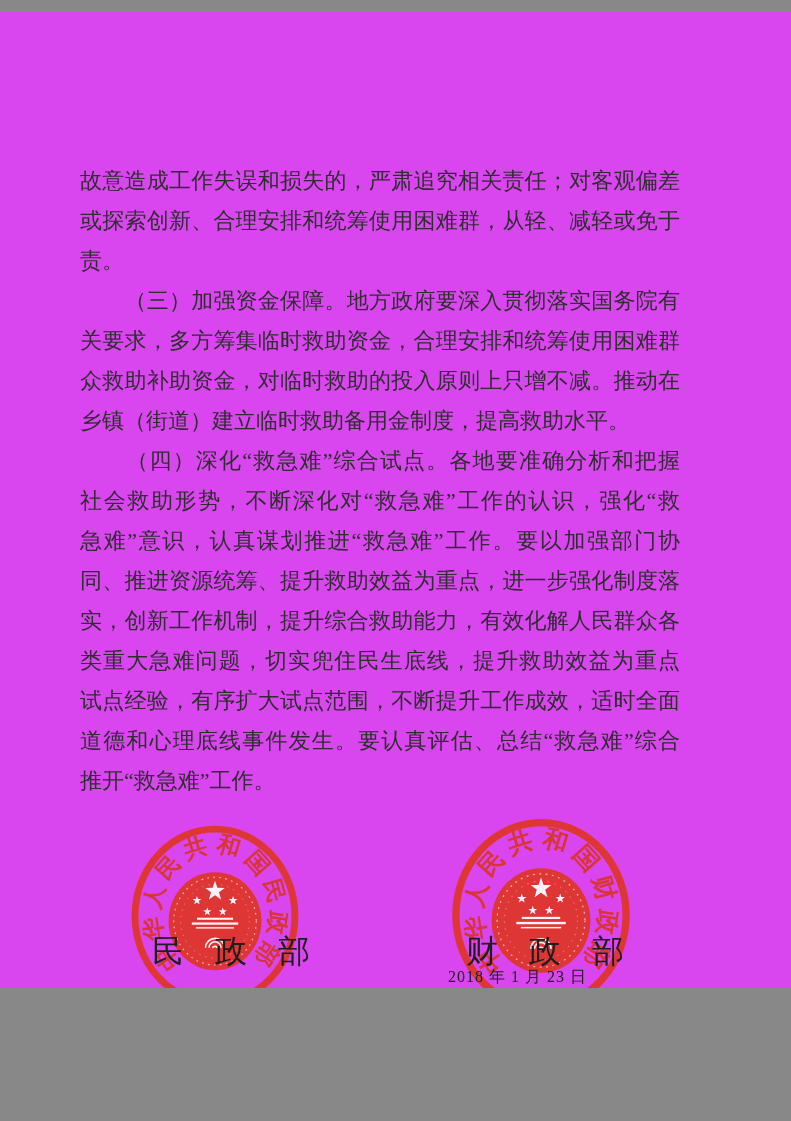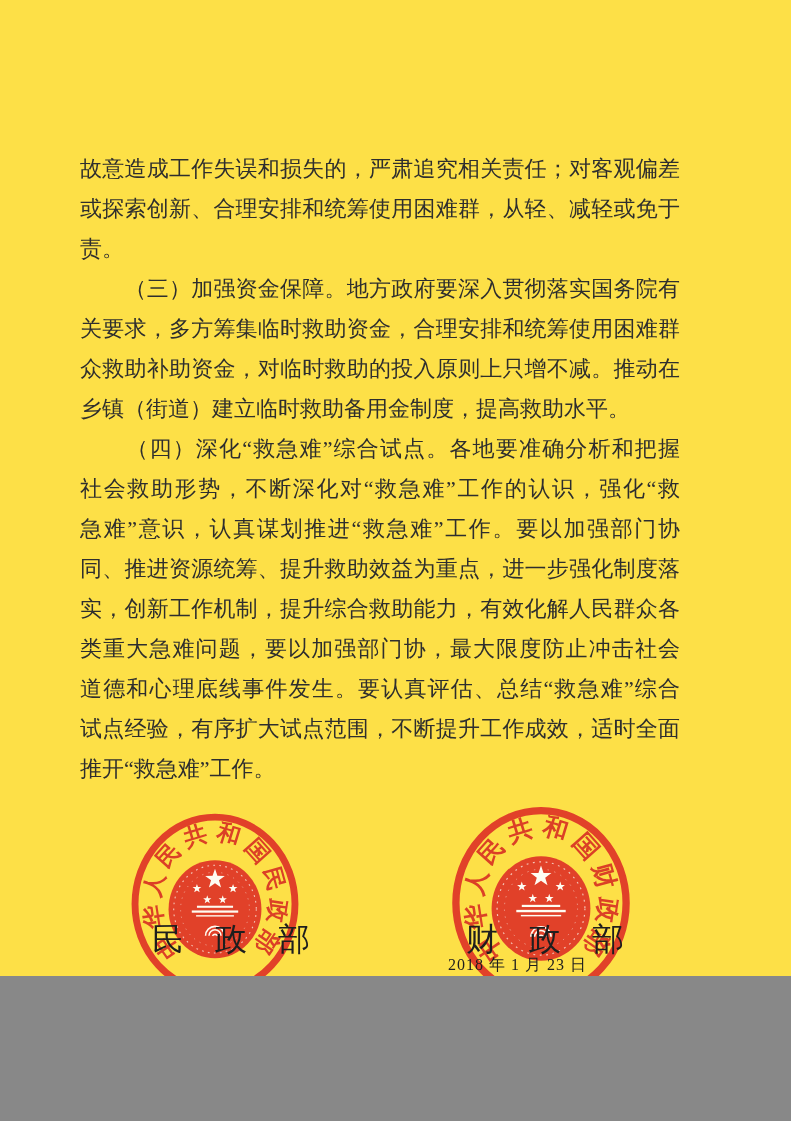--- a/index.html
+++ b/index.html
@@ -1,21 +1,21 @@
 <!DOCTYPE html>
 <html><head>
 <meta charset="utf-8">
 <style>
   html, body { margin: 0; padding: 0; background: #888; }
   .page {
     position: relative;
     width: 791px;
     height: 976px;
-    margin: 0 auto;
-    background: #fde047;
+    margin: 12px auto;
+    background: #d946ef;
     font-family: "Liberation Serif", "DejaVu Serif", serif;
     overflow: hidden;
   }
   .body-text {
     position: absolute;
     left: 80px;
     top: 149px;
     width: 600px;
     font-size: 22px;
     color: #2e2e2e;
@@ -77,23 +77,23 @@
         <div class="line">关要求，多方筹集临时救助资金，合理安排和统筹使用困难群</div>
         <div class="line">众救助补助资金，对临时救助的投入原则上只增不减。推动在</div>
         <div class="line last">乡镇（街道）建立临时救助备用金制度，提高救助水平。</div>
       </div>
       <div>
         <div class="line">　　（四）深化“救急难”综合试点。各地要准确分析和把握</div>
         <div class="line">社会救助形势，不断深化对“救急难”工作的认识，强化“救</div>
         <div class="line">急难”意识，认真谋划推进“救急难”工作。要以加强部门协</div>
         <div class="line">同、推进资源统筹、提升救助效益为重点，进一步强化制度落</div>
         <div class="line">实，创新工作机制，提升综合救助能力，有效化解人民群众各</div>
-        <div class="line">类重大急难问题，要以加强部门协，最大限度防止冲击社会</div>
+        <div class="line">类重大急难问题，切实兜住民生底线，提升救助效益为重点</div>
+        <div class="line">试点经验，有序扩大试点范围，不断提升工作成效，适时全面</div>
         <div class="line">道德和心理底线事件发生。要认真评估、总结“救急难”综合</div>
-        <div class="line">试点经验，有序扩大试点范围，不断提升工作成效，适时全面</div>
         <div class="line last">推开“救急难”工作。</div>
       </div>
     </div>
 
   <div class="seal seal-civil">
     <svg viewBox="0 0 200 212" width="100%" height="100%">
       <defs>
         <polygon id="star" points="0,-12 2.8,-3.9 11.4,-3.7 4.6,1.5 7.1,9.7 0,4.8 -7.1,9.7 -4.6,1.5 -11.4,-3.7 -2.8,-3.9"></polygon>
         <path id="ringArc" d="M 60.6 160.7 A 64 72 0 1 1 139.4 160.7" fill="none"></path>
       </defs>

